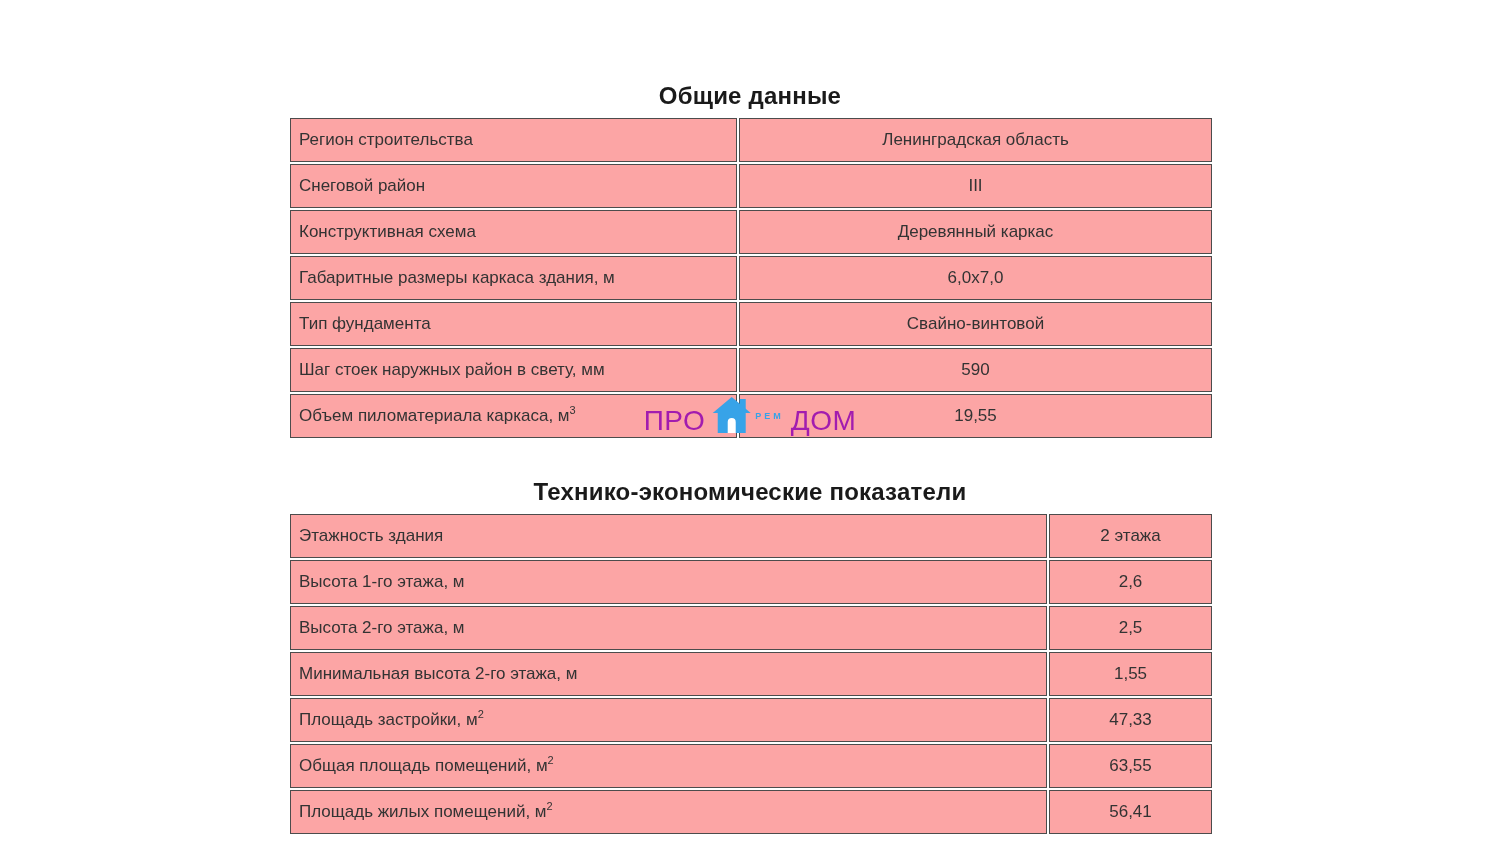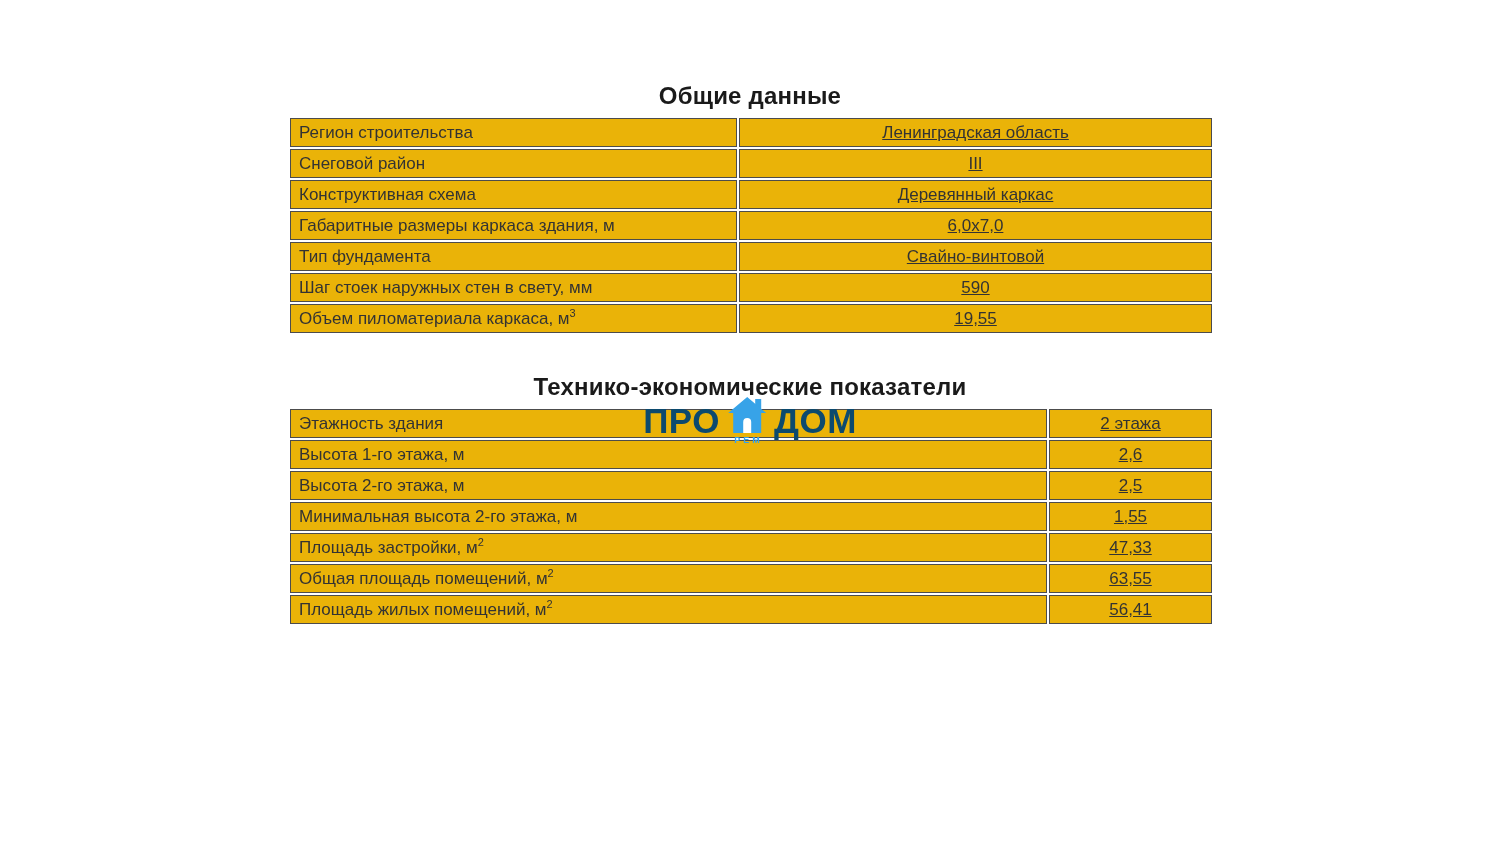--- a/index.html
+++ b/index.html
@@ -31,61 +31,60 @@
   #title-tech    { margin: 37px 0 5px 0; text-align: center; }
 
   table.spec {
     width: 924px;
     table-layout: fixed;
     border-collapse: separate;
     border-spacing: 2px;
   }
   table.spec td {
     border: 1px solid #4c4c4c;
-    height: 29px;
+    height: 44px;
     font-size: 17px;
     color: #333333;
-    background: #eab308;
+    background: #fca5a5;
     overflow: hidden;
     white-space: nowrap;
   }
   td.cell-label {
     text-align: left;
     padding: 0 8px;
   }
   td.cell-value {
     text-align: center;
     padding: 0 4px;
-    text-decoration: underline;
   }
   sup.unit-sup { font-size: 11px; line-height: 0; }
 
   
   .logo {
     position: absolute;
     top: 396px;
     left: 50%;
     transform: translateX(-50%);
     display: flex;
     align-items: flex-start;
     gap: 7px;
     z-index: 2;
     background: transparent;
   }
   .logo-word {
-    font-size: 35px;
+    font-size: 28px;
     line-height: 38px;
-    font-weight: 700;
+    font-weight: 400;
     letter-spacing: 0.5px;
-    color: #0c4a6e;
+    color: #a21caf;
     margin-top: 6px;
   }
   .logo-house-wrap {
     display: flex;
-    flex-direction: column;
+    flex-direction: row;
     align-items: center;
   }
   .logo-rem {
     font-size: 9px;
     font-weight: 700;
     letter-spacing: 3px;
     color: #37a3e8;
     margin-top: 1px;
     text-indent: 3px; 
   }
@@ -132,21 +131,21 @@
         </tr>
         <tr>
           <td class="cell-label"><span>Габаритные размеры каркаса здания, м</span><sup class="unit-sup"></sup></td>
           <td class="cell-value">6,0x7,0</td>
         </tr>
         <tr>
           <td class="cell-label"><span>Тип фундамента</span><sup class="unit-sup"></sup></td>
           <td class="cell-value">Свайно-винтовой</td>
         </tr>
         <tr>
-          <td class="cell-label"><span>Шаг стоек наружных стен в свету, мм</span><sup class="unit-sup"></sup></td>
+          <td class="cell-label"><span>Шаг стоек наружных район в свету, мм</span><sup class="unit-sup"></sup></td>
           <td class="cell-value">590</td>
         </tr>
         <tr>
           <td class="cell-label"><span>Объем пиломатериала каркаса, м</span><sup class="unit-sup">3</sup></td>
           <td class="cell-value">19,55</td>
         </tr>
       </tbody>
     </table>
 
     <div class="section-title" id="title-tech">Технико-экономические показатели</div>

